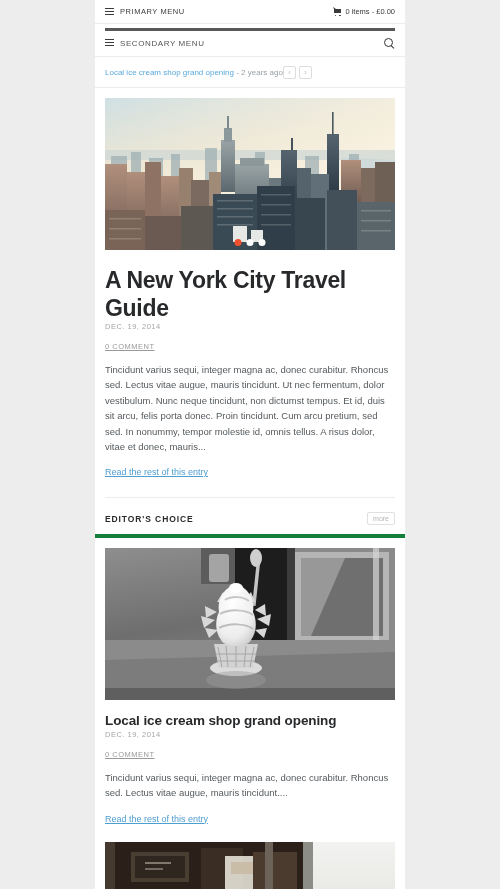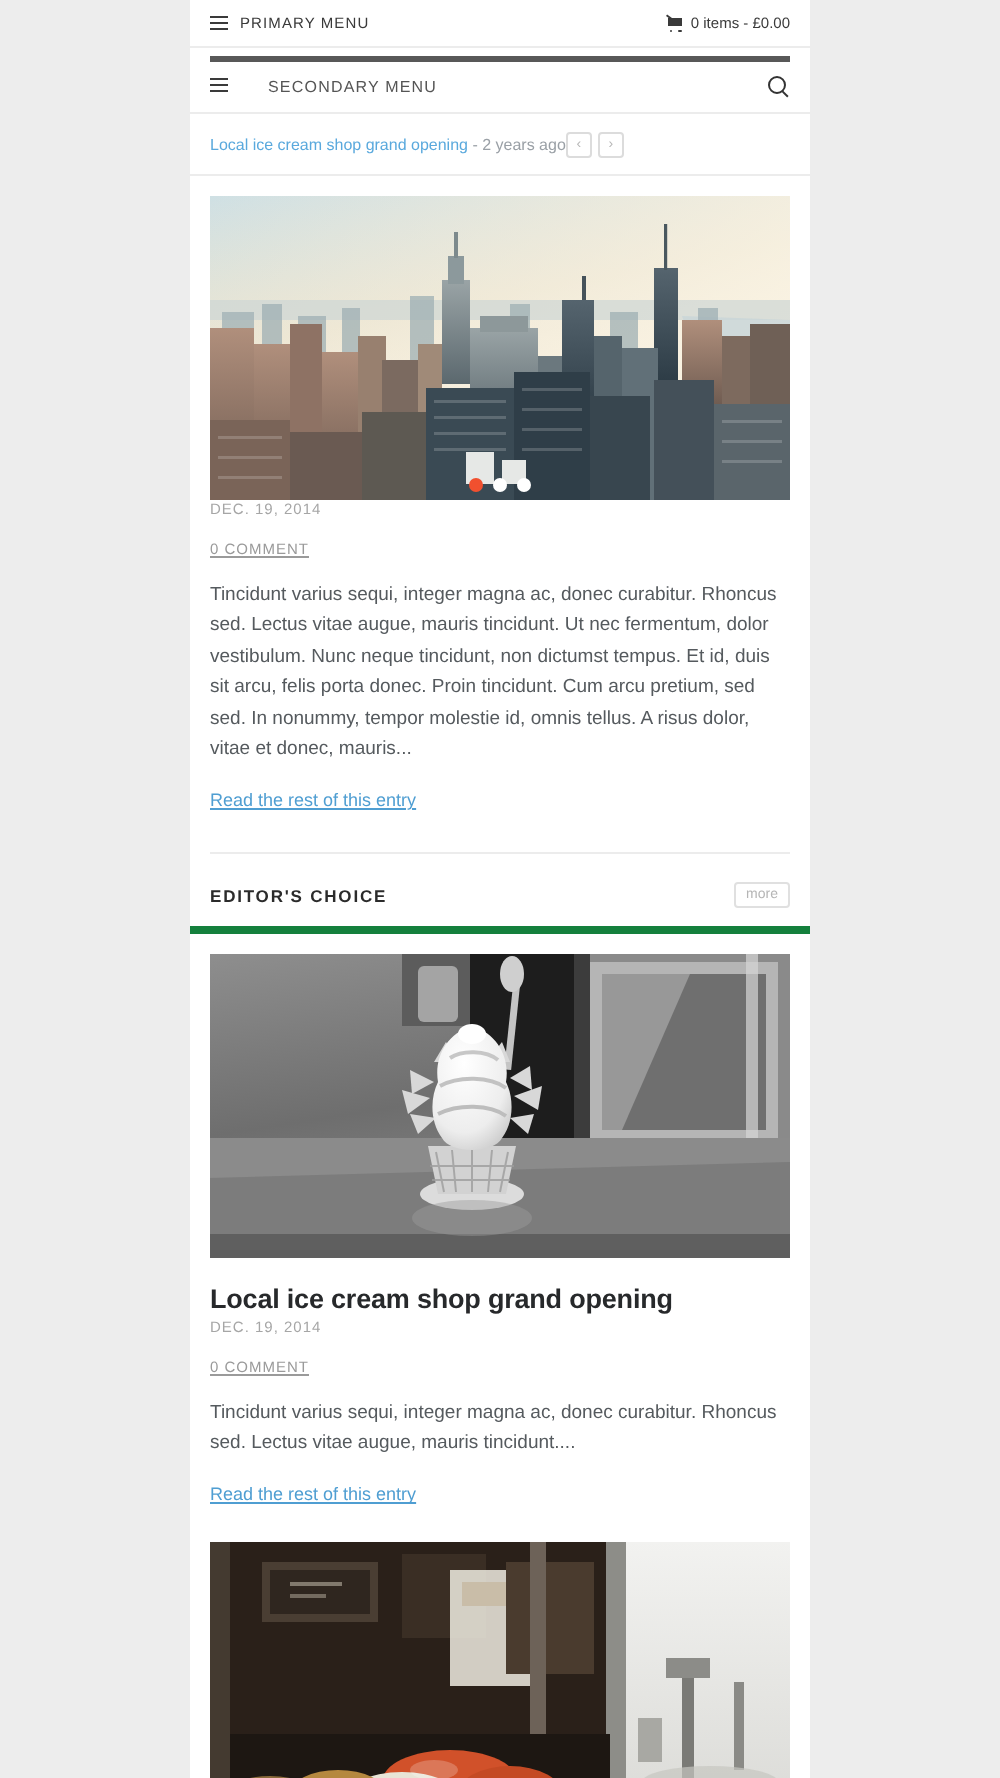--- a/index.html
+++ b/index.html
@@ -103,21 +103,21 @@
 
   
   .secondbar {
     display: flex;
     align-items: center;
     justify-content: space-between;
     height: 26px;
     padding: 0 10px;
     border-bottom: 1px solid #ececec;
   }
-  .secondbar-left { display: flex; gap: 20px; }
+  .secondbar-left { display: flex; gap: 6px; }
   .secondbar-label {
     font-size: 8px;
     letter-spacing: 0.6px;
     color: #555;
     text-transform: uppercase;
   }
   .search-icon {
     width: 11px; height: 11px;
     position: relative;
     display: inline-block;
@@ -417,20 +417,21 @@
             <rect x="146" y="132" width="12" height="12"></rect>
           </g>
         </svg>
         <div class="slider-dots">
           <span class="active" style="background: rgb(241, 80, 47);"></span>
           <span style="background: rgb(255, 255, 255);"></span>
           <span style="background: rgb(255, 255, 255);"></span>
         </div>
       </div>
 
+      <h1 class="post-title">A New York City Travel Guide</h1>
       <div class="post-meta">
         <span>DEC. 19, 2014</span>
         <a href="#">0 COMMENT</a>
       </div>
       <p class="post-excerpt">Tincidunt varius sequi, integer magna ac, donec curabitur. Rhoncus sed. Lectus vitae augue, mauris tincidunt. Ut nec fermentum, dolor vestibulum. Nunc neque tincidunt, non dictumst tempus. Et id, duis sit arcu, felis porta donec. Proin tincidunt. Cum arcu pretium, sed sed. In nonummy, tempor molestie id, omnis tellus. A risus dolor, vitae et donec, mauris...</p>
       <a href="#" class="read-more">Read the rest of this entry</a>
     </div>
 
     <div class="post-divider"></div>
 

